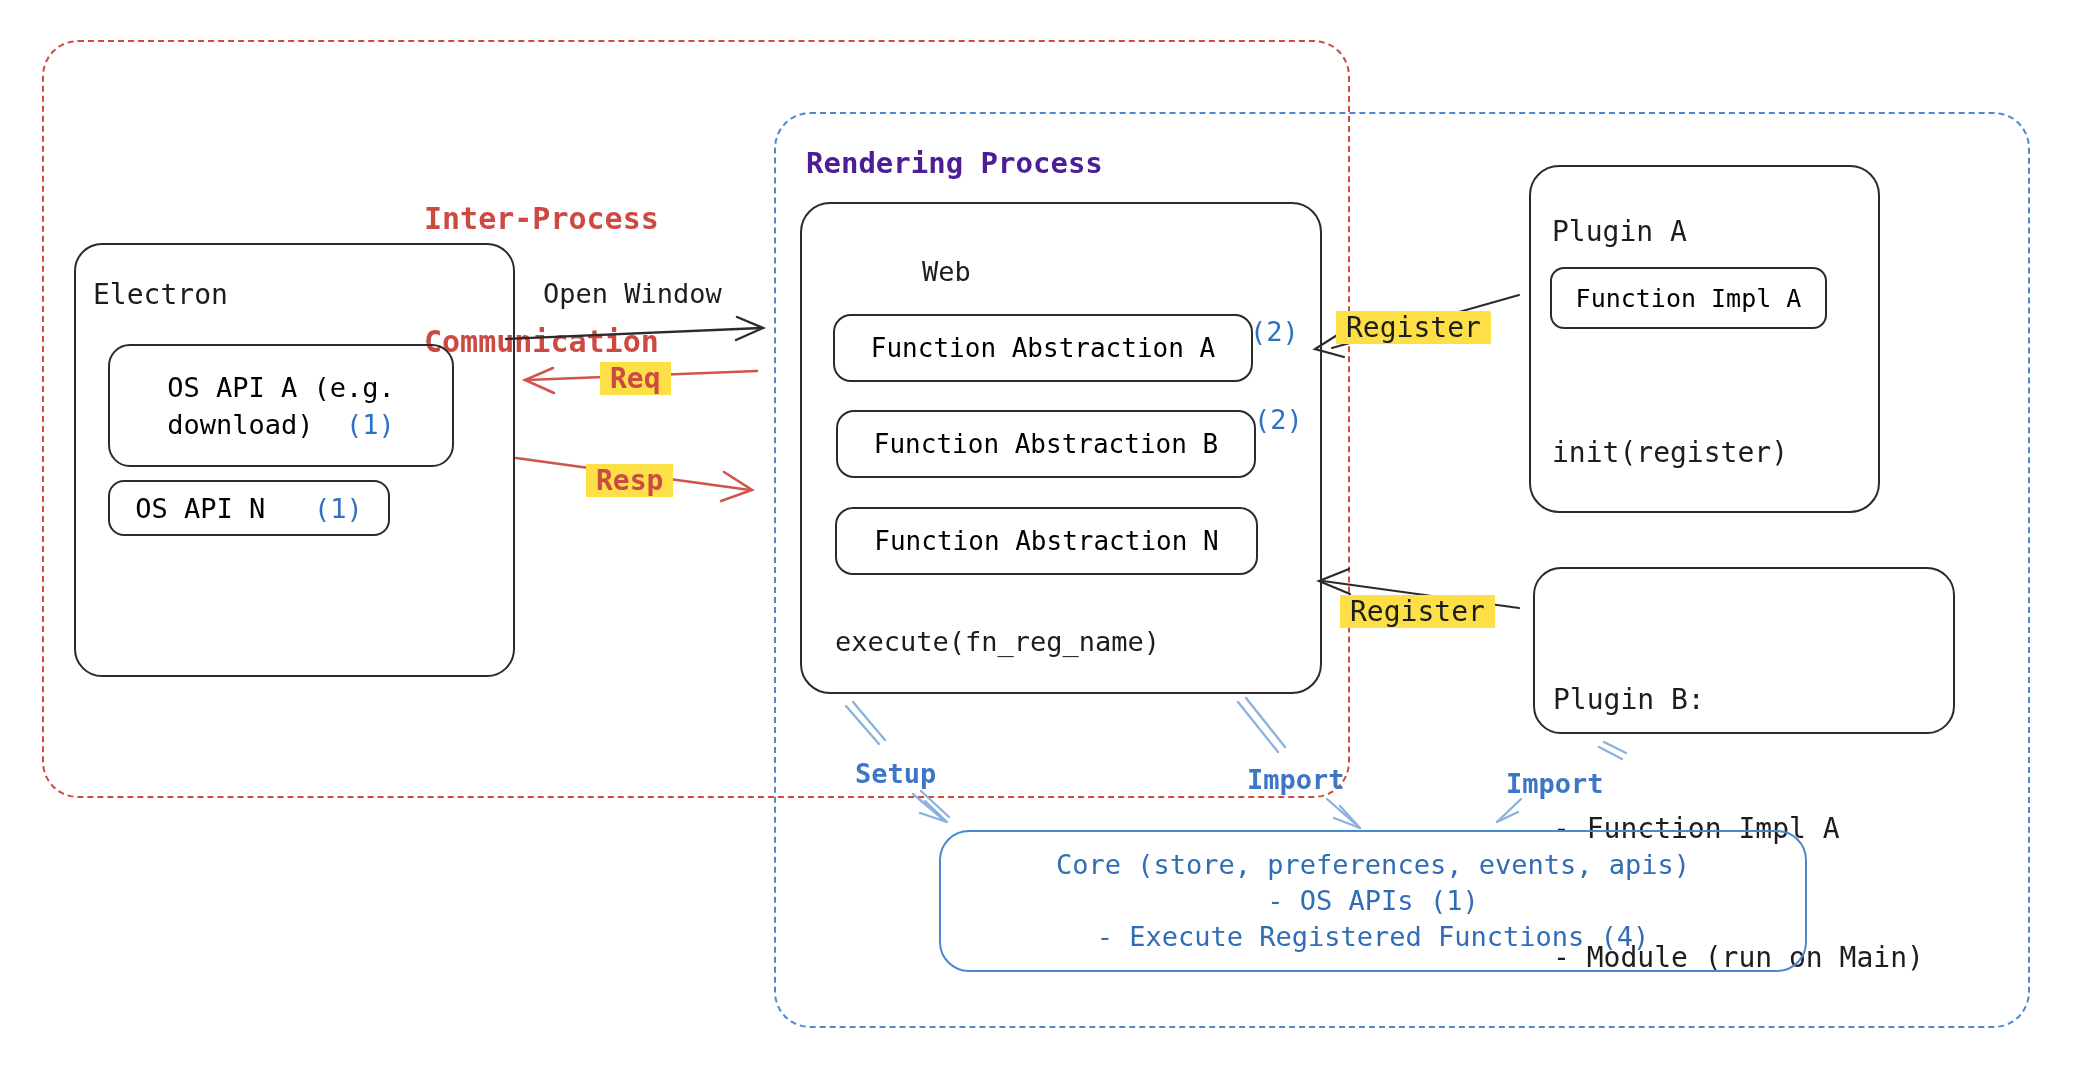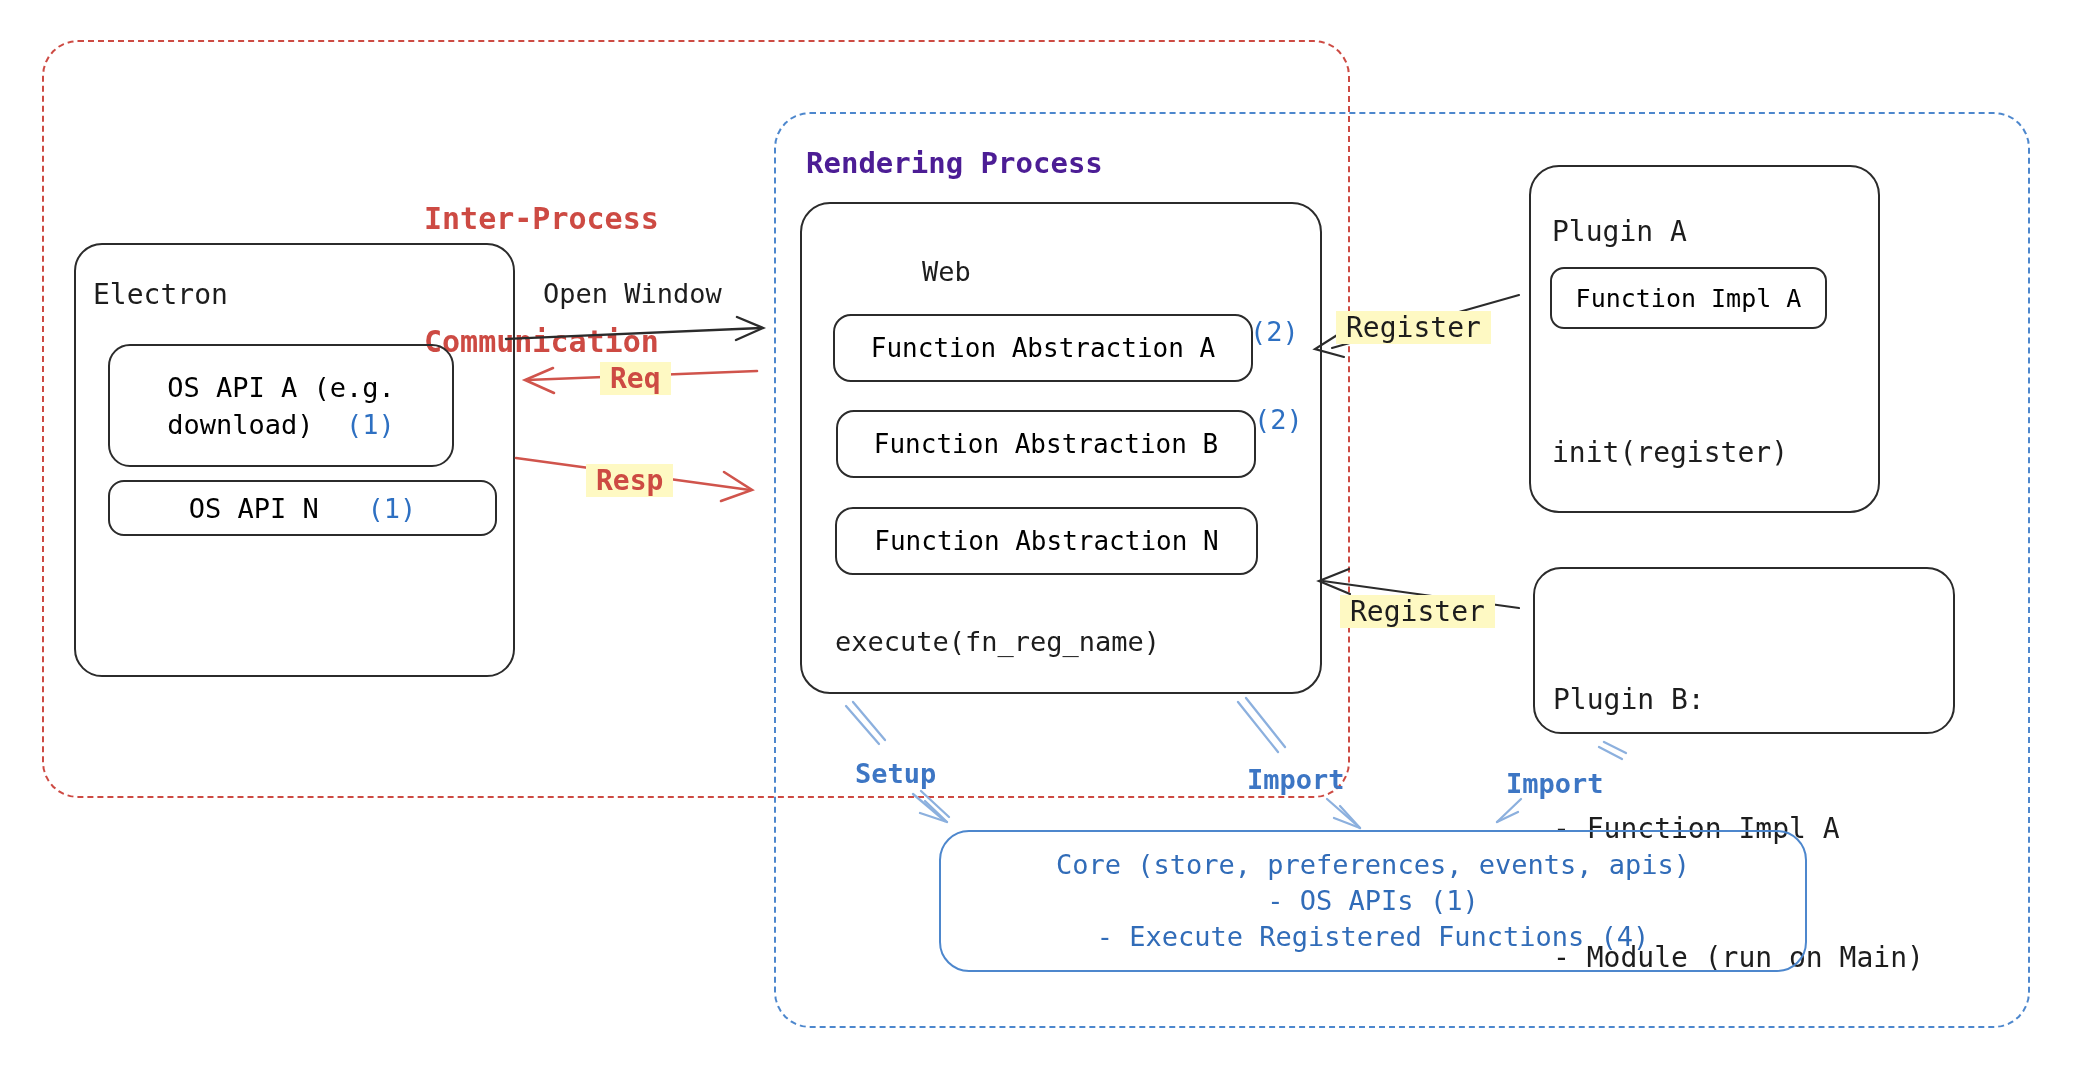--- a/index.html
+++ b/index.html
@@ -8,21 +8,21 @@
     width:2074px;height:1066px;
     background:#ffffff;
     font-family:"DejaVu Sans Mono","Liberation Mono",monospace;
     overflow:hidden;
   }
   .box{position:absolute;box-sizing:border-box;background:transparent;margin-left:12px;}
   .solid{border:2.6px solid #2b2b2b;}
   .lbl{position:absolute;white-space:pre;color:#1d1d1d;}
   .center-col{display:flex;flex-direction:column;align-items:center;justify-content:center;text-align:center;}
   .badge{color:#2e70c2;}
-  .on-line{background:#fef9c3;padding:0 10px;}
+  .on-line{background:#fde047;padding:0 10px;}
   svg.arrows{position:absolute;left:0;top:0;pointer-events:none;}
 </style>
 </head>
 <body>
 
 <div id="stage">
 
   <div class="box" style="left:30px;top:40px;width:1308px;height:758px;border:2.6px dashed #cd4a43;border-radius:36px;"></div>
   <div class="box" style="left:762px;top:112px;width:1256px;height:916px;border:2.6px dashed #4d87cd;border-radius:36px;"></div>
 
@@ -33,21 +33,21 @@
   <div class="lbl" style="left:798px;top:146px;font-size:29px;font-weight:bold;color:#4c1d95;margin-left:8px;">Rendering Process</div>
 
   <div class="box solid" style="left:62px;top:243px;width:441px;height:434px;border-radius:28px;"></div>
   <div class="lbl" style="left:93px;top:278px;font-size:28px;">Electron</div>
 
   <div class="box solid center-col" style="left:96px;top:344px;width:346px;height:123px;border-radius:22px;font-size:27px;line-height:37px;">
     <span>OS API A (e.g.</span>
     <span><span>download)</span>&nbsp;&nbsp;<span class="badge">(1)</span></span>
   </div>
 
-  <div class="box solid center-col" style="left:96px;top:480px;width:389px;height:56px;border-radius:16px;font-size:27px;">
+  <div class="box solid center-col" style="left:96px;top:480px;width:282px;height:56px;border-radius:16px;font-size:27px;">
     <span><span>OS API N</span>&nbsp;&nbsp;&nbsp;<span class="badge">(1)</span></span>
   </div>
 
   <div class="box solid" style="left:788px;top:202px;width:522px;height:492px;border-radius:30px;"></div>
   <div class="lbl" style="left:922px;top:256px;font-size:27px;">Web</div>
 
   <div class="box solid center-col" style="left:821px;top:314px;width:420px;height:68px;border-radius:18px;font-size:26px;">
     <span>Function Abstraction A</span>
   </div>
   <div class="lbl badge" style="left:1250px;top:316px;font-size:27px;">(2)</div>

